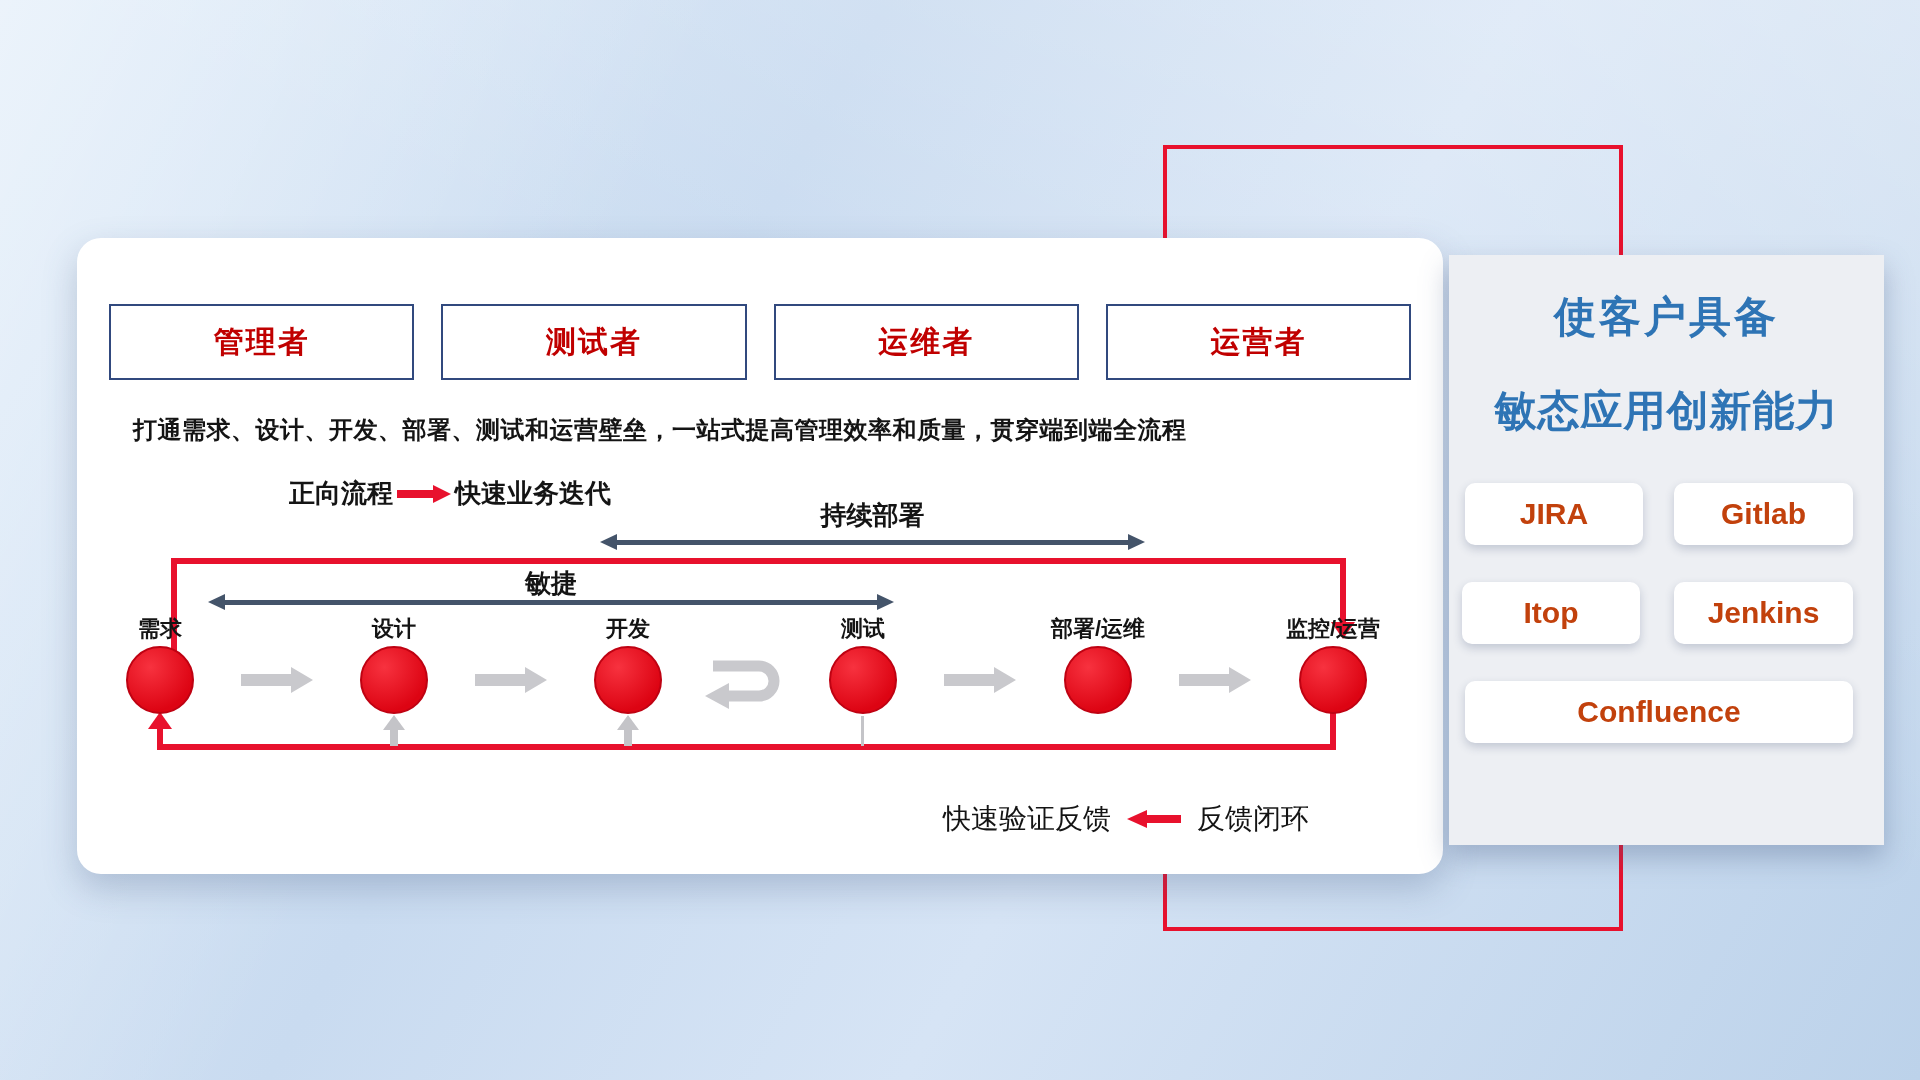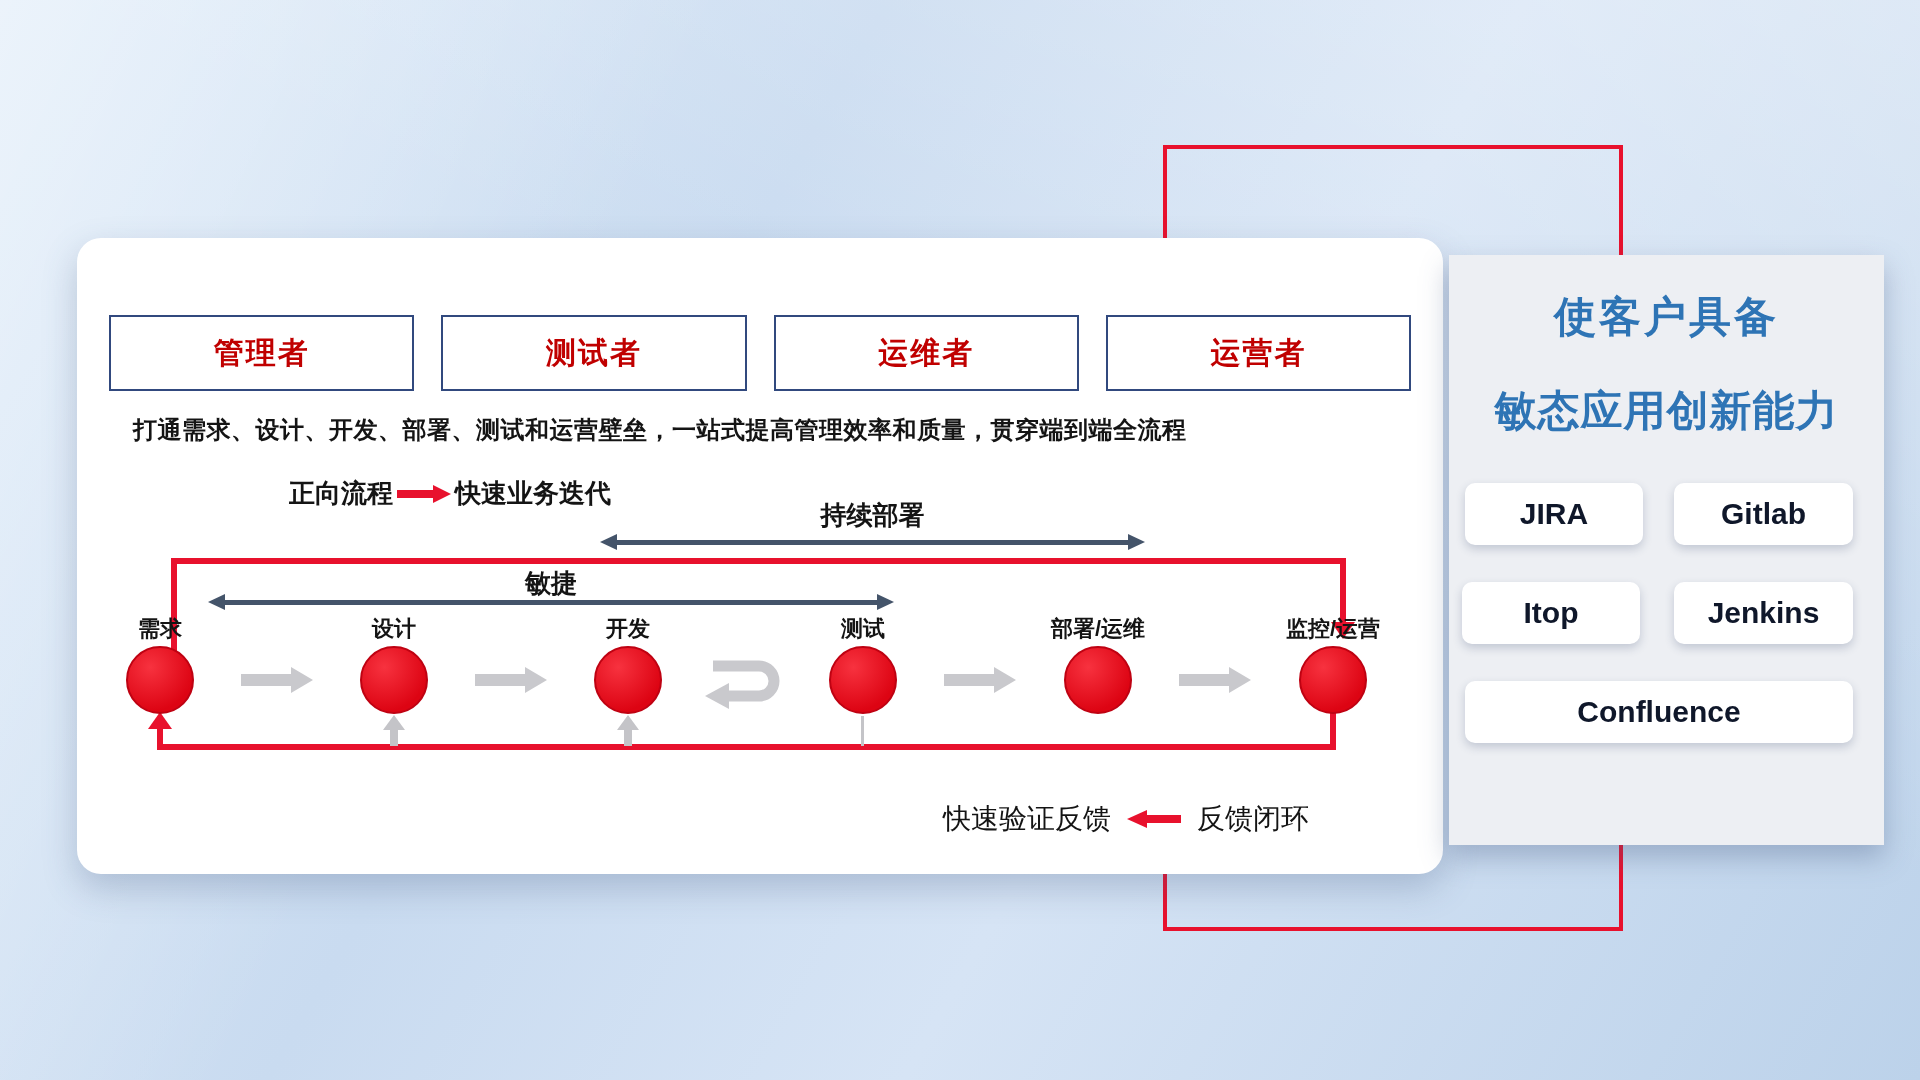--- a/index.html
+++ b/index.html
@@ -23,21 +23,21 @@
   .main-panel{
     position:absolute; left:77px; top:238px; width:1366px; height:636px;
     background:#ffffff; border-radius:24px; z-index:2;
     box-shadow:0 14px 34px rgba(70,90,130,.28);
   }
 
   .roles{ position:absolute; left:32px; top:66px; right:32px; display:flex; gap:27px; }
   .role-box{
     flex:1; height:76px; border:2px solid #31497e; background:#fff;
     display:flex; align-items:center; justify-content:center;
-    font-size:30px; font-weight:700; color:#c00000; letter-spacing:2px;margin-top:11px;
+    font-size:30px; font-weight:700; color:#c00000; letter-spacing:2px;
   }
 
   .desc{
     position:absolute; left:56px; top:176px; width:1280px;
     font-size:24px; font-weight:700; color:#141414; letter-spacing:.5px;
   }
 
   
   .legend-forward{ position:absolute; left:212px; top:238px; display:flex; align-items:center; gap:4px; }
   .legend-feedback{ position:absolute; left:866px; top:562px; display:flex; align-items:center; gap:16px; }
@@ -110,21 +110,21 @@
     background:#edeff3; z-index:3; box-shadow:0 12px 26px rgba(70,90,130,.35);
   }
   .side-t1{ position:absolute; left:0; top:34px; width:100%; text-align:center;
     font-size:42px; font-weight:700; color:#2e74b5; letter-spacing:3px; }
   .side-t2{ position:absolute; left:0; top:128px; width:100%; text-align:center;
     font-size:42px; font-weight:700; color:#2e74b5; letter-spacing:1px; }
   .tool-btn{
     position:absolute; height:62px; background:#ffffff; border-radius:10px;
     box-shadow:0 4px 10px rgba(40,60,100,.22);
     display:flex; align-items:center; justify-content:center;
-    font-size:30px; font-weight:700; color:#0f172a;
+    font-size:30px; font-weight:700; color:#c2410c;
   }
   .tb0{ left:16px;  top:228px; width:178px; }
   .tb1{ left:225px; top:228px; width:179px; }
   .tb2{ left:13px;  top:327px; width:178px; }
   .tb3{ left:225px; top:327px; width:179px; }
   .tb4{ left:16px;  top:426px; width:388px; }
 </style>
 </head>
 <body>
 

